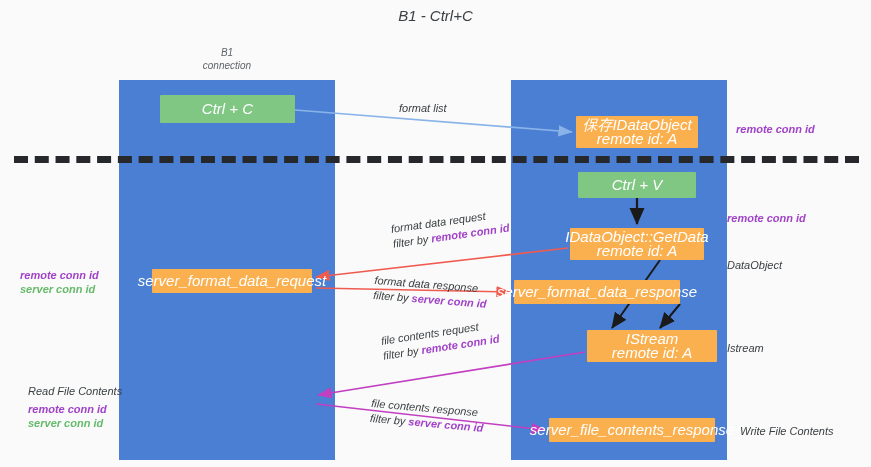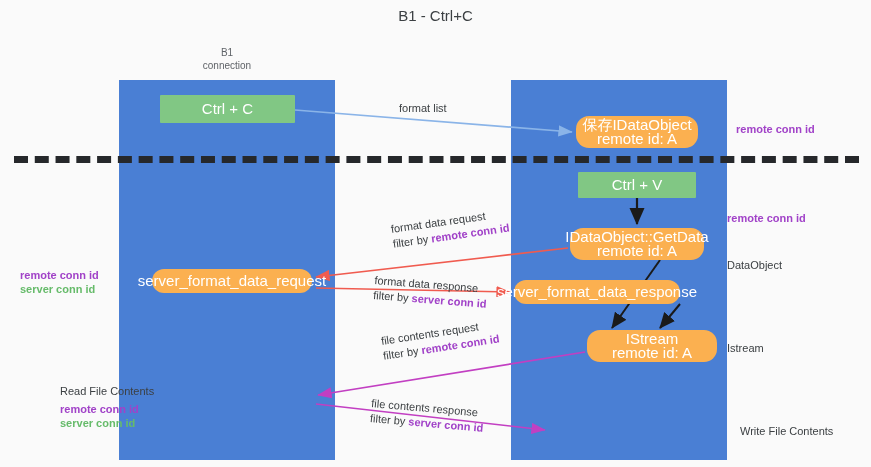--- a/index.html
+++ b/index.html
@@ -4,21 +4,21 @@
 <style>
   html,body{margin:0;padding:0;}
   body{
     width:871px;height:467px;
     background:#fafafa;
     font-family:"Liberation Sans","DejaVu Sans",sans-serif;
     color:#3c4043;
     overflow:hidden;
     position:relative;
   }
-  #stage{position:absolute;left:0;top:0;width:871px;height:467px;}
+  #stage{position:absolute;left:0;top:0;width:871px;height:467px;font-style:italic;}
 
   
   .lane{position:absolute;background:#4a7fd4;}
   #lane-b1{left:119px;top:80px;width:216px;height:380px;}
   #lane-a1{left:511px;top:80px;width:216px;height:380px;}
 
   
   .lane-head{
     position:absolute;text-align:center;
     font-size:10px;line-height:13px;color:#5f6368;
@@ -43,21 +43,21 @@
 
   
   .node{
     position:absolute;box-sizing:border-box;
     display:flex;flex-direction:column;align-items:center;justify-content:center;
     color:#ffffff;font-size:15px;line-height:14px;text-align:center;
     border-radius:1px;
   }
   .node .ln{display:block;white-space:nowrap;}
   .green{background:#81c784;}
-  .orange{background:#fbb050;border-radius:13px;}
+  .orange{background:#fbb050;}
 
   #n-ctrlc   {left:160px;top:95px;width:135px;height:28px;}
   #n-idataobj{left:576px;top:116px;width:122px;height:32px;}
   #n-ctrlv   {left:578px;top:172px;width:118px;height:26px;}
   #n-getdata {left:570px;top:228px;width:134px;height:32px;}
   #n-sfdreq  {left:152px;top:269px;width:160px;height:24px;}
   #n-sfdresp {left:514px;top:280px;width:166px;height:24px;}
   #n-istream {left:587px;top:330px;width:130px;height:32px;}
   #n-sfcreq  {left:150px;top:385px;width:163px;height:24px;}
   #n-sfcresp {left:549px;top:418px;width:166px;height:24px;}
@@ -68,21 +68,21 @@
   .greenTx{color:#66bb6a;font-weight:bold;}
   .plain{color:#3c4043;}
 
   #a-rc1{left:736px;top:122px;}
   #a-rc2{left:727px;top:211px;}
   #a-dataobject{left:727px;top:236px;margin-top:22px;}
   #a-istream{left:727px;top:341px;}
   #a-writefile{left:740px;top:424px;}
 
   #a-left-mid{left:20px;top:268px;text-align:left;}
-  #a-left-bot{left:28px;top:384px;text-align:left;margin-left:32px;}
+  #a-left-bot{left:28px;top:384px;text-align:left;}
   #a-left-bot .rfc{color:#3c4043;font-weight:normal;display:block;margin-bottom:4px;}
   #a-left-mid .ln,#a-left-bot .ln{display:block;}
 
   
   .edgelbl{
     position:absolute;font-size:11px;line-height:15px;white-space:nowrap;
     color:#3c4043;transform-origin:0 0;
   }
   .edgelbl .b{font-weight:bold;}
   .edgelbl .ln{display:block;}
@@ -172,20 +172,23 @@
   <div class="node orange" id="n-sfdresp">
     <span class="ln">server_format_data_response</span>
   </div>
 
   <div class="node orange" id="n-istream">
     <span class="ln">IStream</span>
     <span class="ln">remote id: A</span>
   </div>
 
 
+  <div class="node orange" id="n-sfcresp">
+    <span class="ln">server_file_contents_response</span>
+  </div>
 
   <div class="edgelbl" id="e-formatlist">
     <span class="ln">format list</span>
   </div>
 
   <div class="edgelbl" id="e-fdreq">
     <span class="ln">format data request</span>
     <span class="ln"><span>filter by </span><span class="b purple">remote conn id</span></span>
   </div>
 

